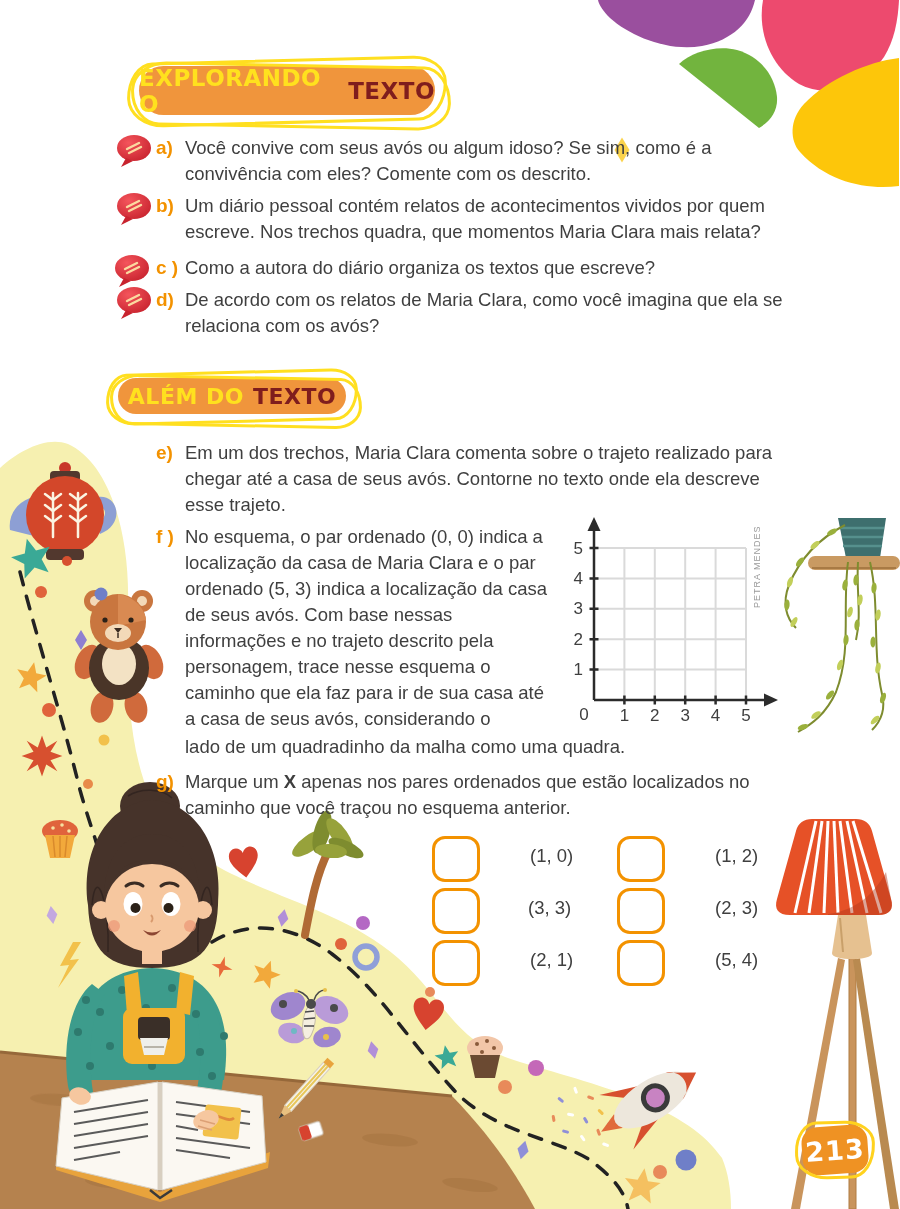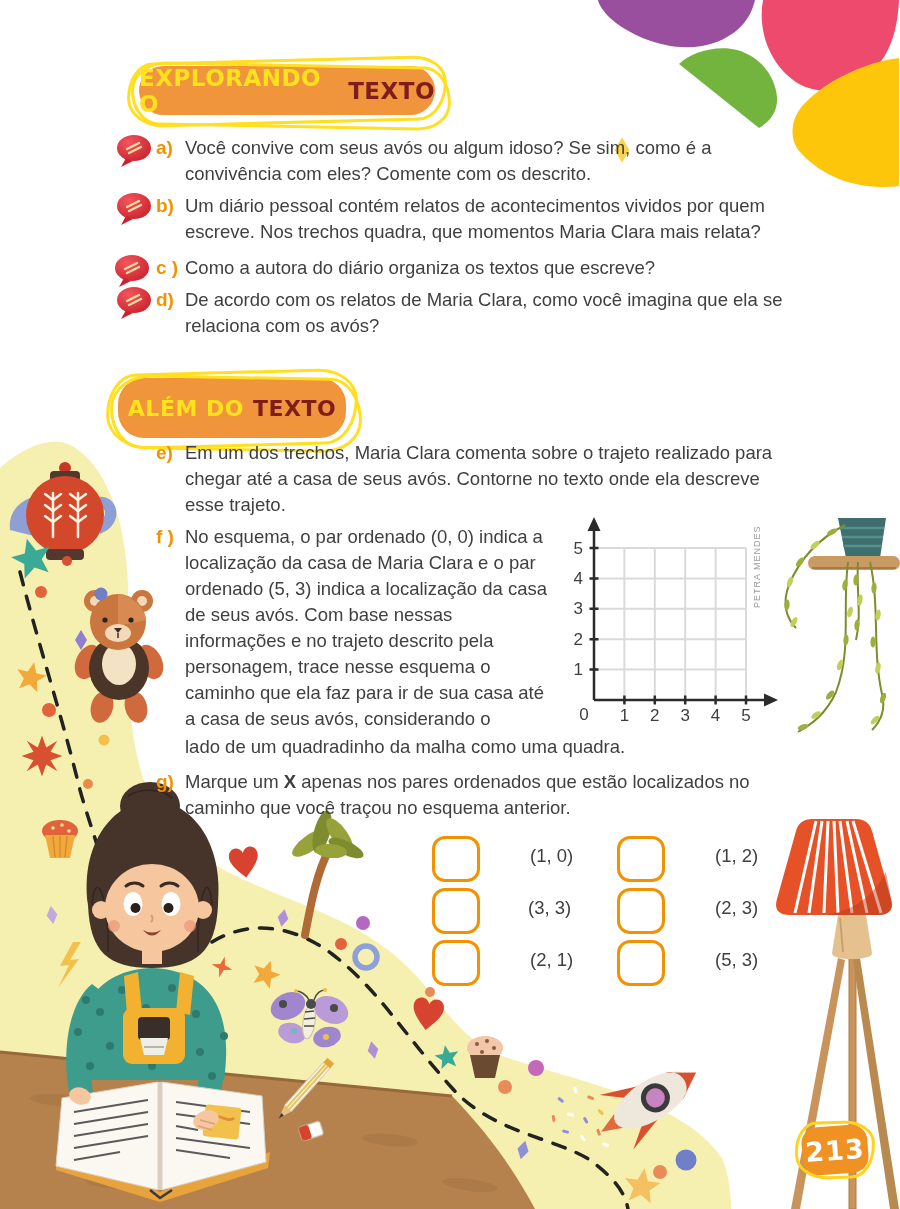--- a/index.html
+++ b/index.html
@@ -14,21 +14,21 @@
     display:flex;align-items:center;justify-content:center;
     font-family:"DejaVu Sans","Liberation Sans",sans-serif;font-weight:700;letter-spacing:.5px;
   }
   .scribble::before{content:"";position:absolute;inset:-7px -12px -9px -12px;border:3px solid #FFDF20;
     border-radius:36px 46px 40px 50px / 50px 36px 54px 40px;transform:rotate(-1.5deg);}
   .scribble::after{content:"";position:absolute;inset:-2px -16px -13px -8px;border:3px solid #FFDF20;
     border-radius:50px 38px 46px 40px / 40px 52px 38px 48px;transform:rotate(1.1deg);}
   .scribble .t1{color:#FFE11E;}
   .scribble .t2{color:#7f1d1d;margin-left:9px;}
   #badge-explorando{left:95px;top:66px;width:296px;height:49px;font-size:23px;margin-left:44px;}
-  #badge-alem{left:118px;top:378px;width:228px;height:60px;font-size:22px;}
+  #badge-alem{left:118px;top:378px;width:228px;height:36px;font-size:22px;}
   
   .q{position:absolute;z-index:2;font-size:18.5px;line-height:26px;}
   .q .letter{position:absolute;left:-29px;top:0;color:#F39200;font-weight:700;font-size:19px;}
   .bubble{position:absolute;z-index:2;width:38px;height:34px;}
   .bold-x{font-weight:700;color:#3F3F3F;}
   
   .chk{position:absolute;z-index:2;width:42px;height:40px;background:#fff;border:3px solid #F39200;border-radius:13px;}
   .chk-label{position:absolute;z-index:2;font-size:18.5px;color:#3F3F3F;margin-left:40px;}
   
   #grid{position:absolute;left:558px;top:503px;z-index:2;}
@@ -482,19 +482,19 @@
   <div class="chk" style="left:432px;top:888px"></div>
   <div class="chk-label" style="left:488px;top:897px">(3, 3)</div>
   <div class="chk" style="left:432px;top:940px"></div>
   <div class="chk-label" style="left:490px;top:949px">(2, 1)</div>
 
   <div class="chk" style="left:617px;top:836px"></div>
   <div class="chk-label" style="left:675px;top:845px">(1, 2)</div>
   <div class="chk" style="left:617px;top:888px"></div>
   <div class="chk-label" style="left:675px;top:897px">(2, 3)</div>
   <div class="chk" style="left:617px;top:940px"></div>
-  <div class="chk-label" style="left:675px;top:949px">(5, 3)</div>
+  <div class="chk-label" style="left:675px;top:949px">(5, 4)</div>
 
   <div class="pagenum">
     <span>213</span>
   </div>
 
 </div>
 
 </body></html>

